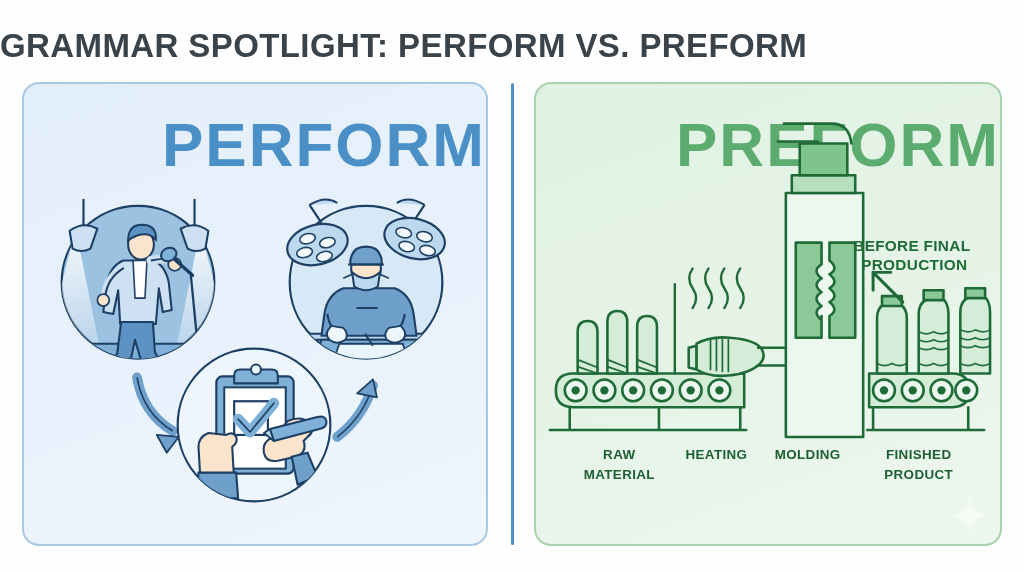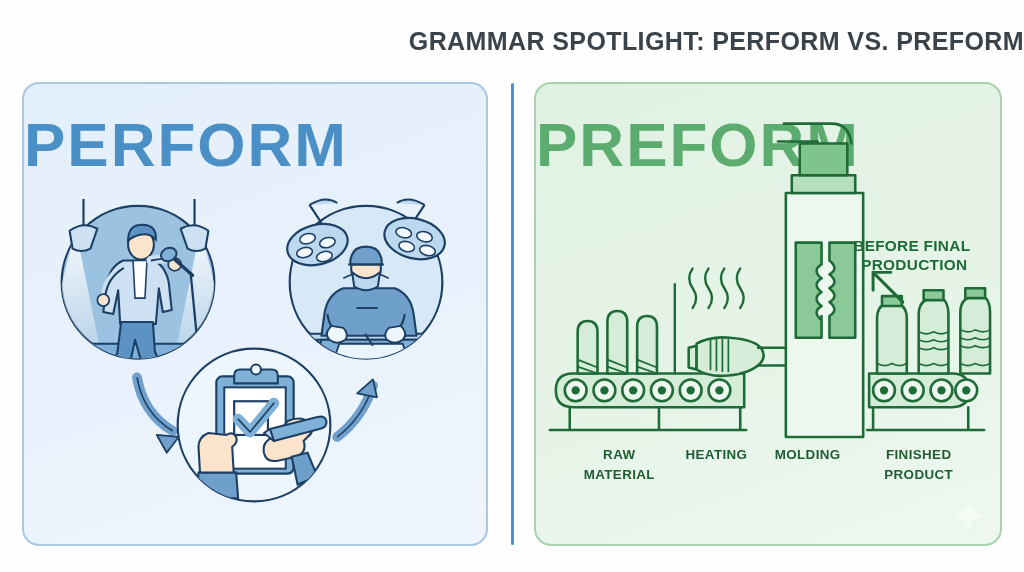--- a/index.html
+++ b/index.html
@@ -7,22 +7,22 @@
     width:1024px; height:572px;
     background:#ffffff;
     font-family:"Liberation Sans", sans-serif;
     overflow:hidden;
   }
   #stage { position:relative; width:1024px; height:572px; background:#fefefe; }
 
   
   .title {
     position:absolute; top:27px; left:0; width:1024px;
-    text-align:right;
-    font-size:25px; font-weight:bold; letter-spacing:0.4px;
+    text-align:left;
+    font-size:33px; font-weight:bold; letter-spacing:0.4px;
     color:#3b434a;
     font-family:"Liberation Sans", sans-serif;
     white-space:nowrap;
   }
 
   
   .panel { position:absolute; border-radius:17px; overflow:hidden; }
   .panel-left {
     left:22px; top:82px; width:466px; height:464px;
     background:linear-gradient(160deg,#e3effb 0%,#e9f2fc 55%,#eef5fd 100%);
@@ -33,21 +33,21 @@
     background:linear-gradient(160deg,#e0f1e2 0%,#e6f4e8 55%,#edf7ee 100%);
     border:2px solid #a8d2ae;
   }
   .divider {
     position:absolute; left:511px; top:83px; width:3px; height:462px;
     background:#4f91c8; border-radius:2px;
   }
 
   
   .heading {
-    position:absolute; top:30px; width:100%; text-align:left;
+    position:absolute; top:30px; width:100%; text-align:right;
     font-size:62px; font-weight:bold; letter-spacing:2px;
     white-space:nowrap; line-height:1;
   }
   .heading-blue { color:#4a90c6; }
   .heading-green { color:#5cab6f; }
 
   .art { position:absolute; left:0; top:0; width:100%; height:100%; }
 
   
   .sparkle { position:absolute; right:14px; bottom:12px; opacity:.55; }

